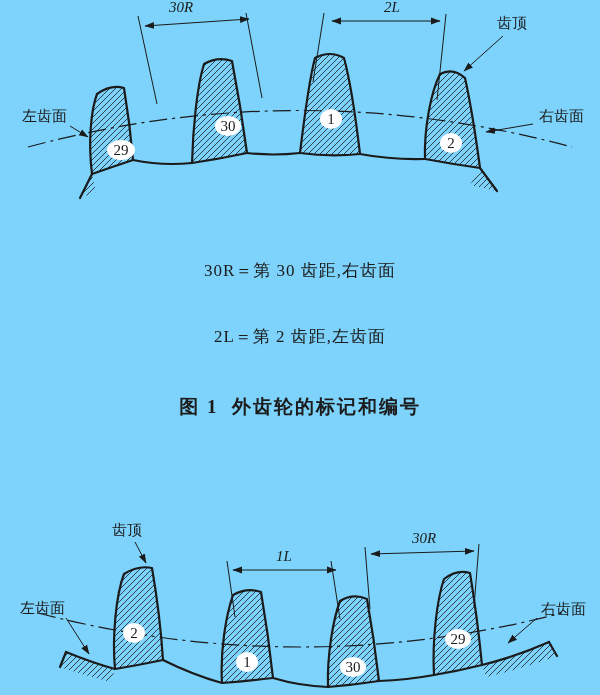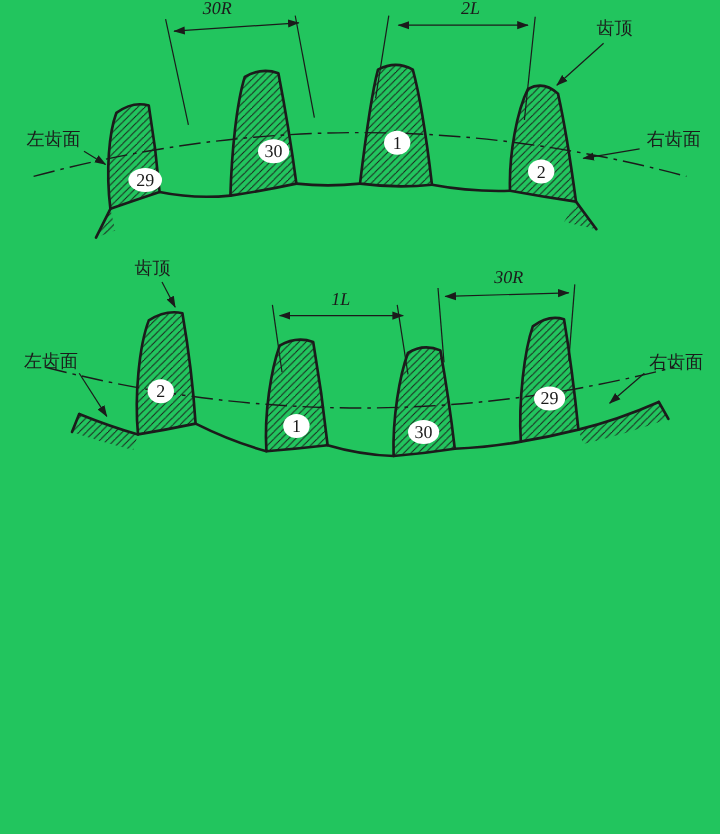--- a/index.html
+++ b/index.html
@@ -1,18 +1,18 @@
 <!DOCTYPE html>
 <html><head>
 <meta charset="utf-8">
 <style>
   html,body{margin:0;padding:0;}
   body{width:600px;height:695px;background:#ffffff;
        font-family:"Liberation Serif","DejaVu Serif",serif;color:#1b1b1b;}
-  .page{width:600px;height:695px;overflow:hidden;background:#22c55e;}
+  .page{width:600px;height:695px;overflow:hidden;background:#7dd3fc;}
   svg{display:block;}
   svg text{font-family:"Liberation Serif","DejaVu Serif",serif;fill:#1b1b1b;}
   .dimlab{font-style:italic;font-size:15px;}
   .cnlab{font-size:15px;}
   .numlab{font-size:15px;}
   .capblock{text-align:center;white-space:pre;}
   .capline{font-size:17px;line-height:30px;letter-spacing:1px;}
   .figtitle{font-size:19px;font-weight:bold;line-height:32px;letter-spacing:2px;margin-top:3px;}
   .cap1{padding-top:10px;margin-bottom:58px;}
 </style>
@@ -95,20 +95,25 @@
         <ellipse cx="331" cy="119" rx="11" ry="10" fill="#ffffff"></ellipse>
         <text class="numlab" x="331" y="124" text-anchor="middle">1</text>
       </g>
       <g>
         <ellipse cx="451" cy="143" rx="11" ry="10" fill="#ffffff"></ellipse>
         <text class="numlab" x="451" y="148" text-anchor="middle">2</text>
       </g>
     </g>
   </svg>
 
+  <div class="capblock cap1">
+    <div class="capline">30R＝第 30 齿距,右齿面</div>
+    <div class="capline">2L＝第 2 齿距,左齿面</div>
+    <div class="figtitle">图 1  外齿轮的标记和编号</div>
+  </div>
 
   <svg width="600" height="218" viewBox="0 0 600 218">
 
     <g stroke="#1b1b1b" stroke-width="2.2" stroke-linejoin="round" fill="url(#hatch)">
       <path d="M115,152 C112,120 116,78 124,57 Q138,48 152,51 C157,80 161,112 163,143 Q139,148 115,152 Z"></path>
       <path d="M222,166 C220,134 226,98 233,78 Q247,70 261,75 C266,104 270,133 273,161 Q247,164 222,166 Z"></path>
       <path d="M328,170 C327,138 333,103 340,84 Q353,76 367,82 C372,110 376,138 379,164 Q353,168 328,170 Z"></path>
       <path d="M434,158 C432,124 437,82 444,62 Q457,52 470,56 C475,86 479,118 482,148 Q458,154 434,158 Z"></path>
     </g>
 

